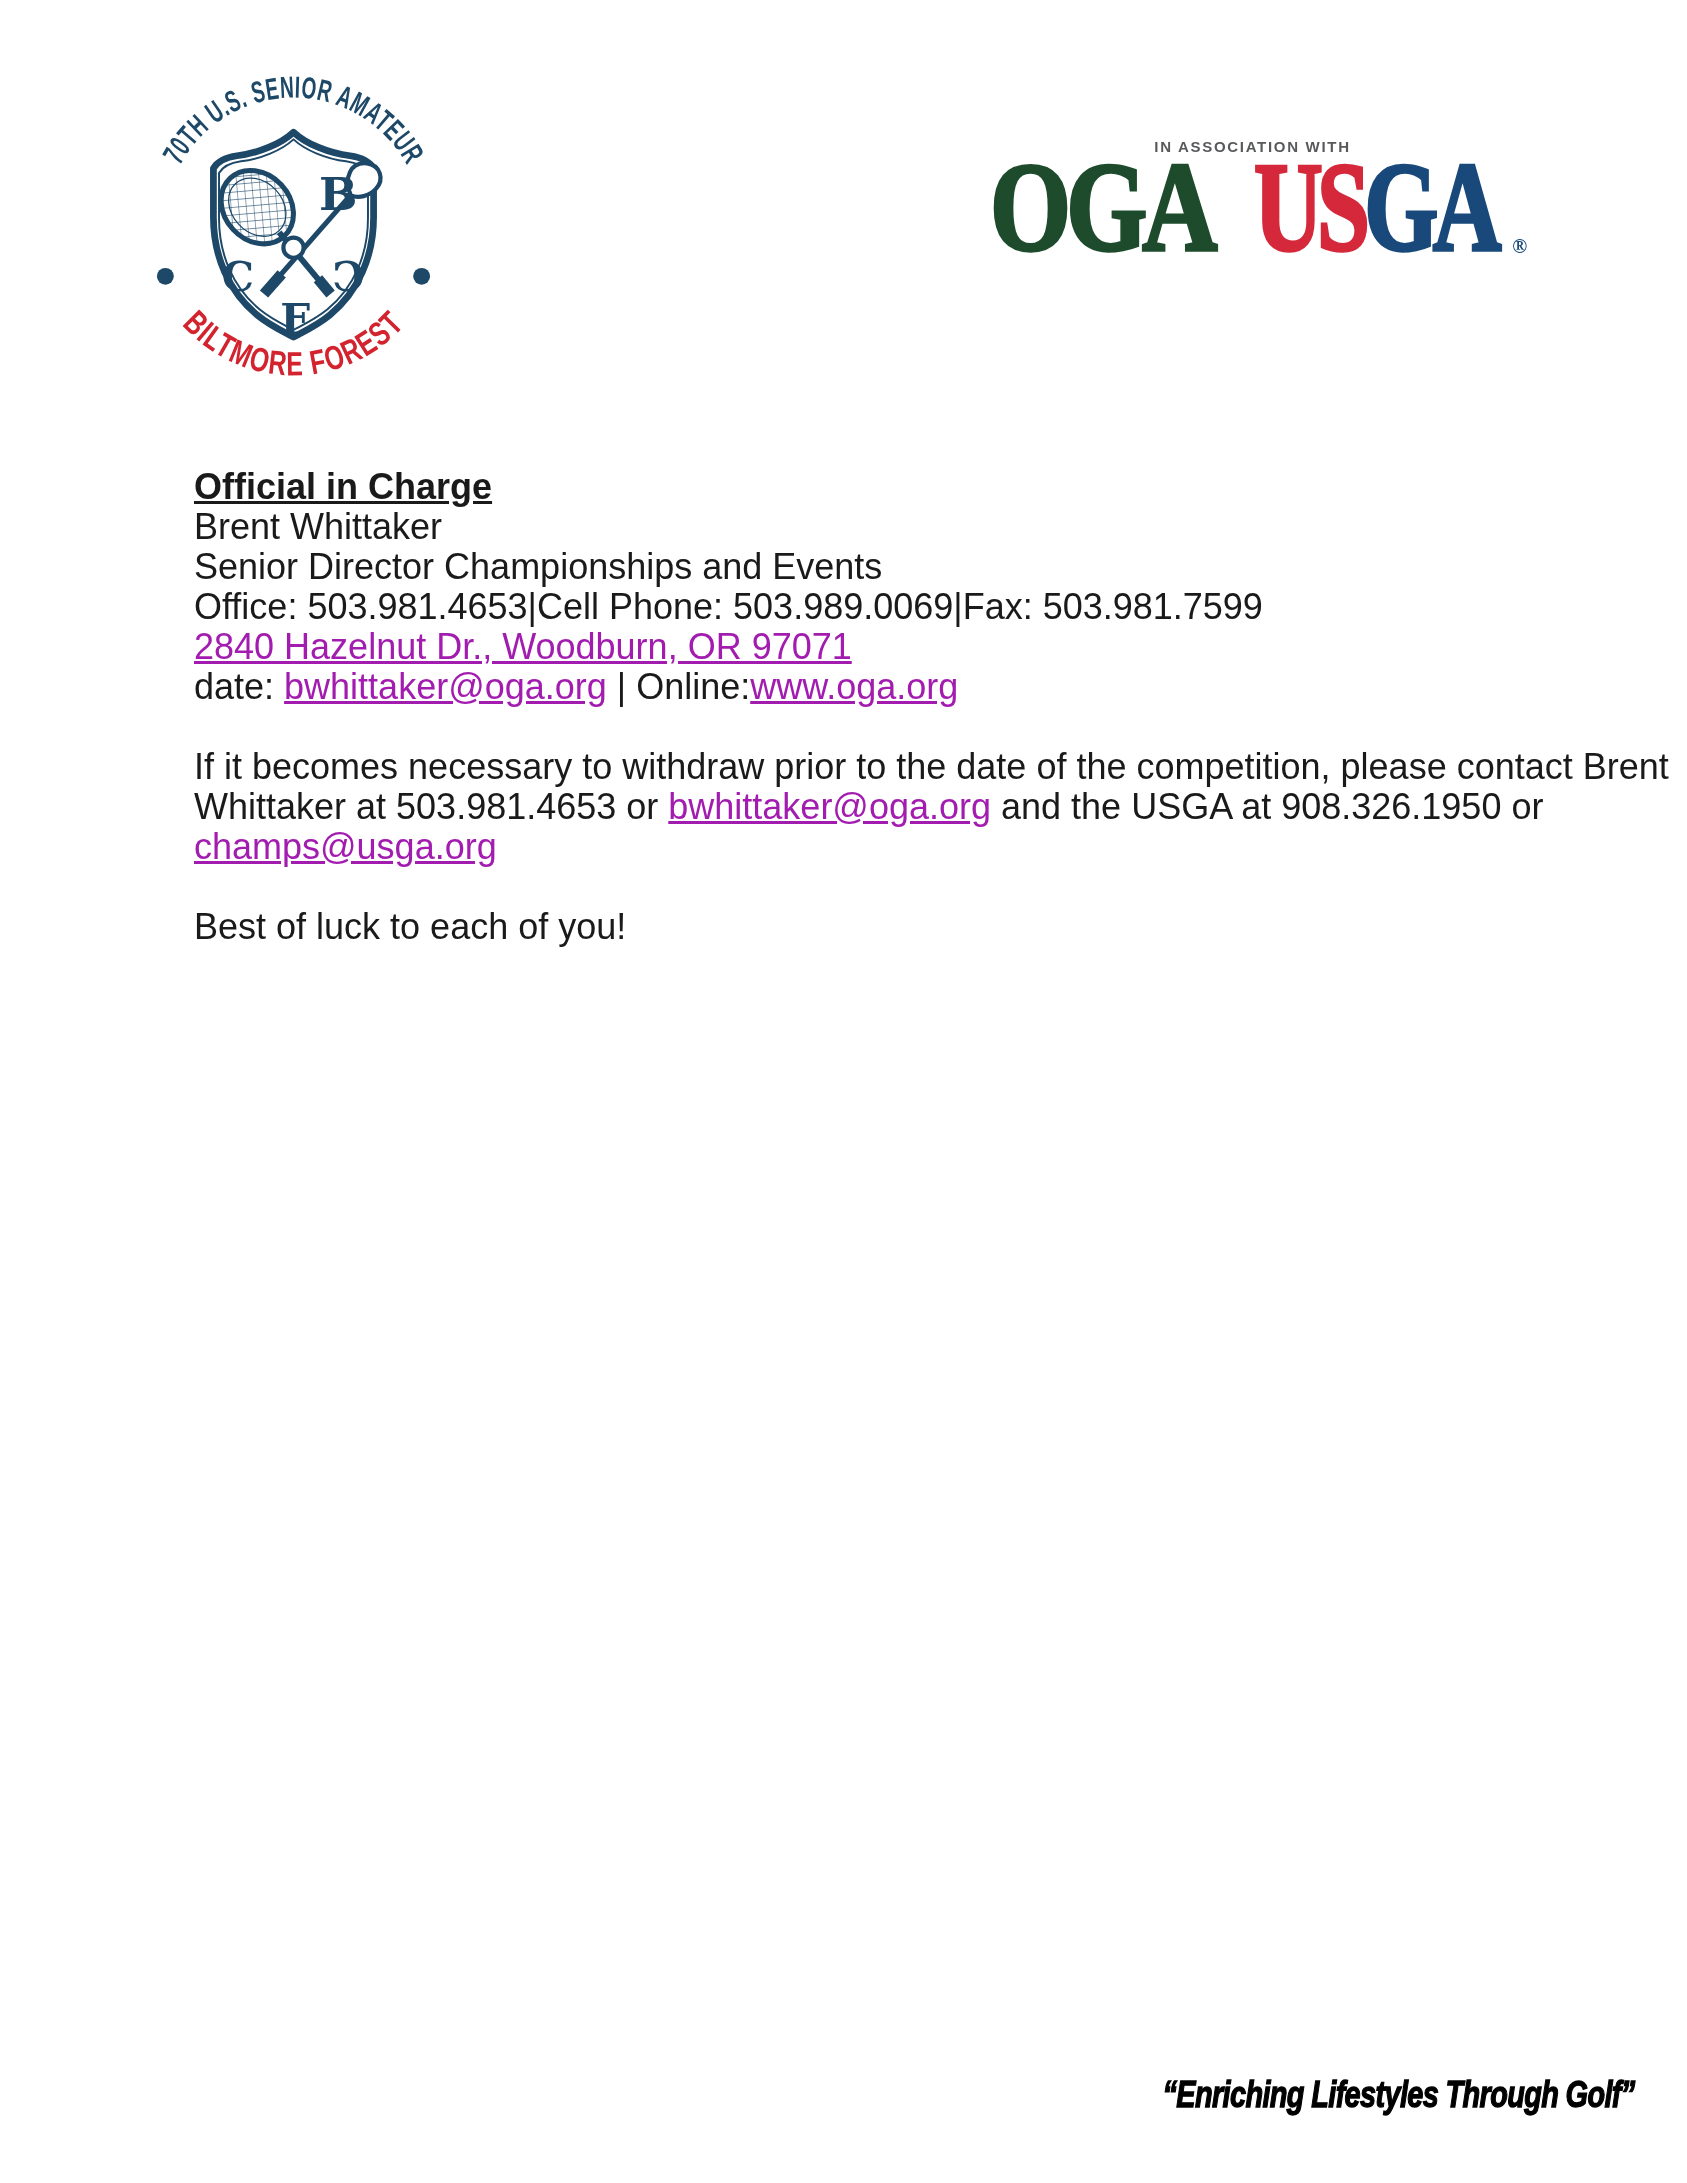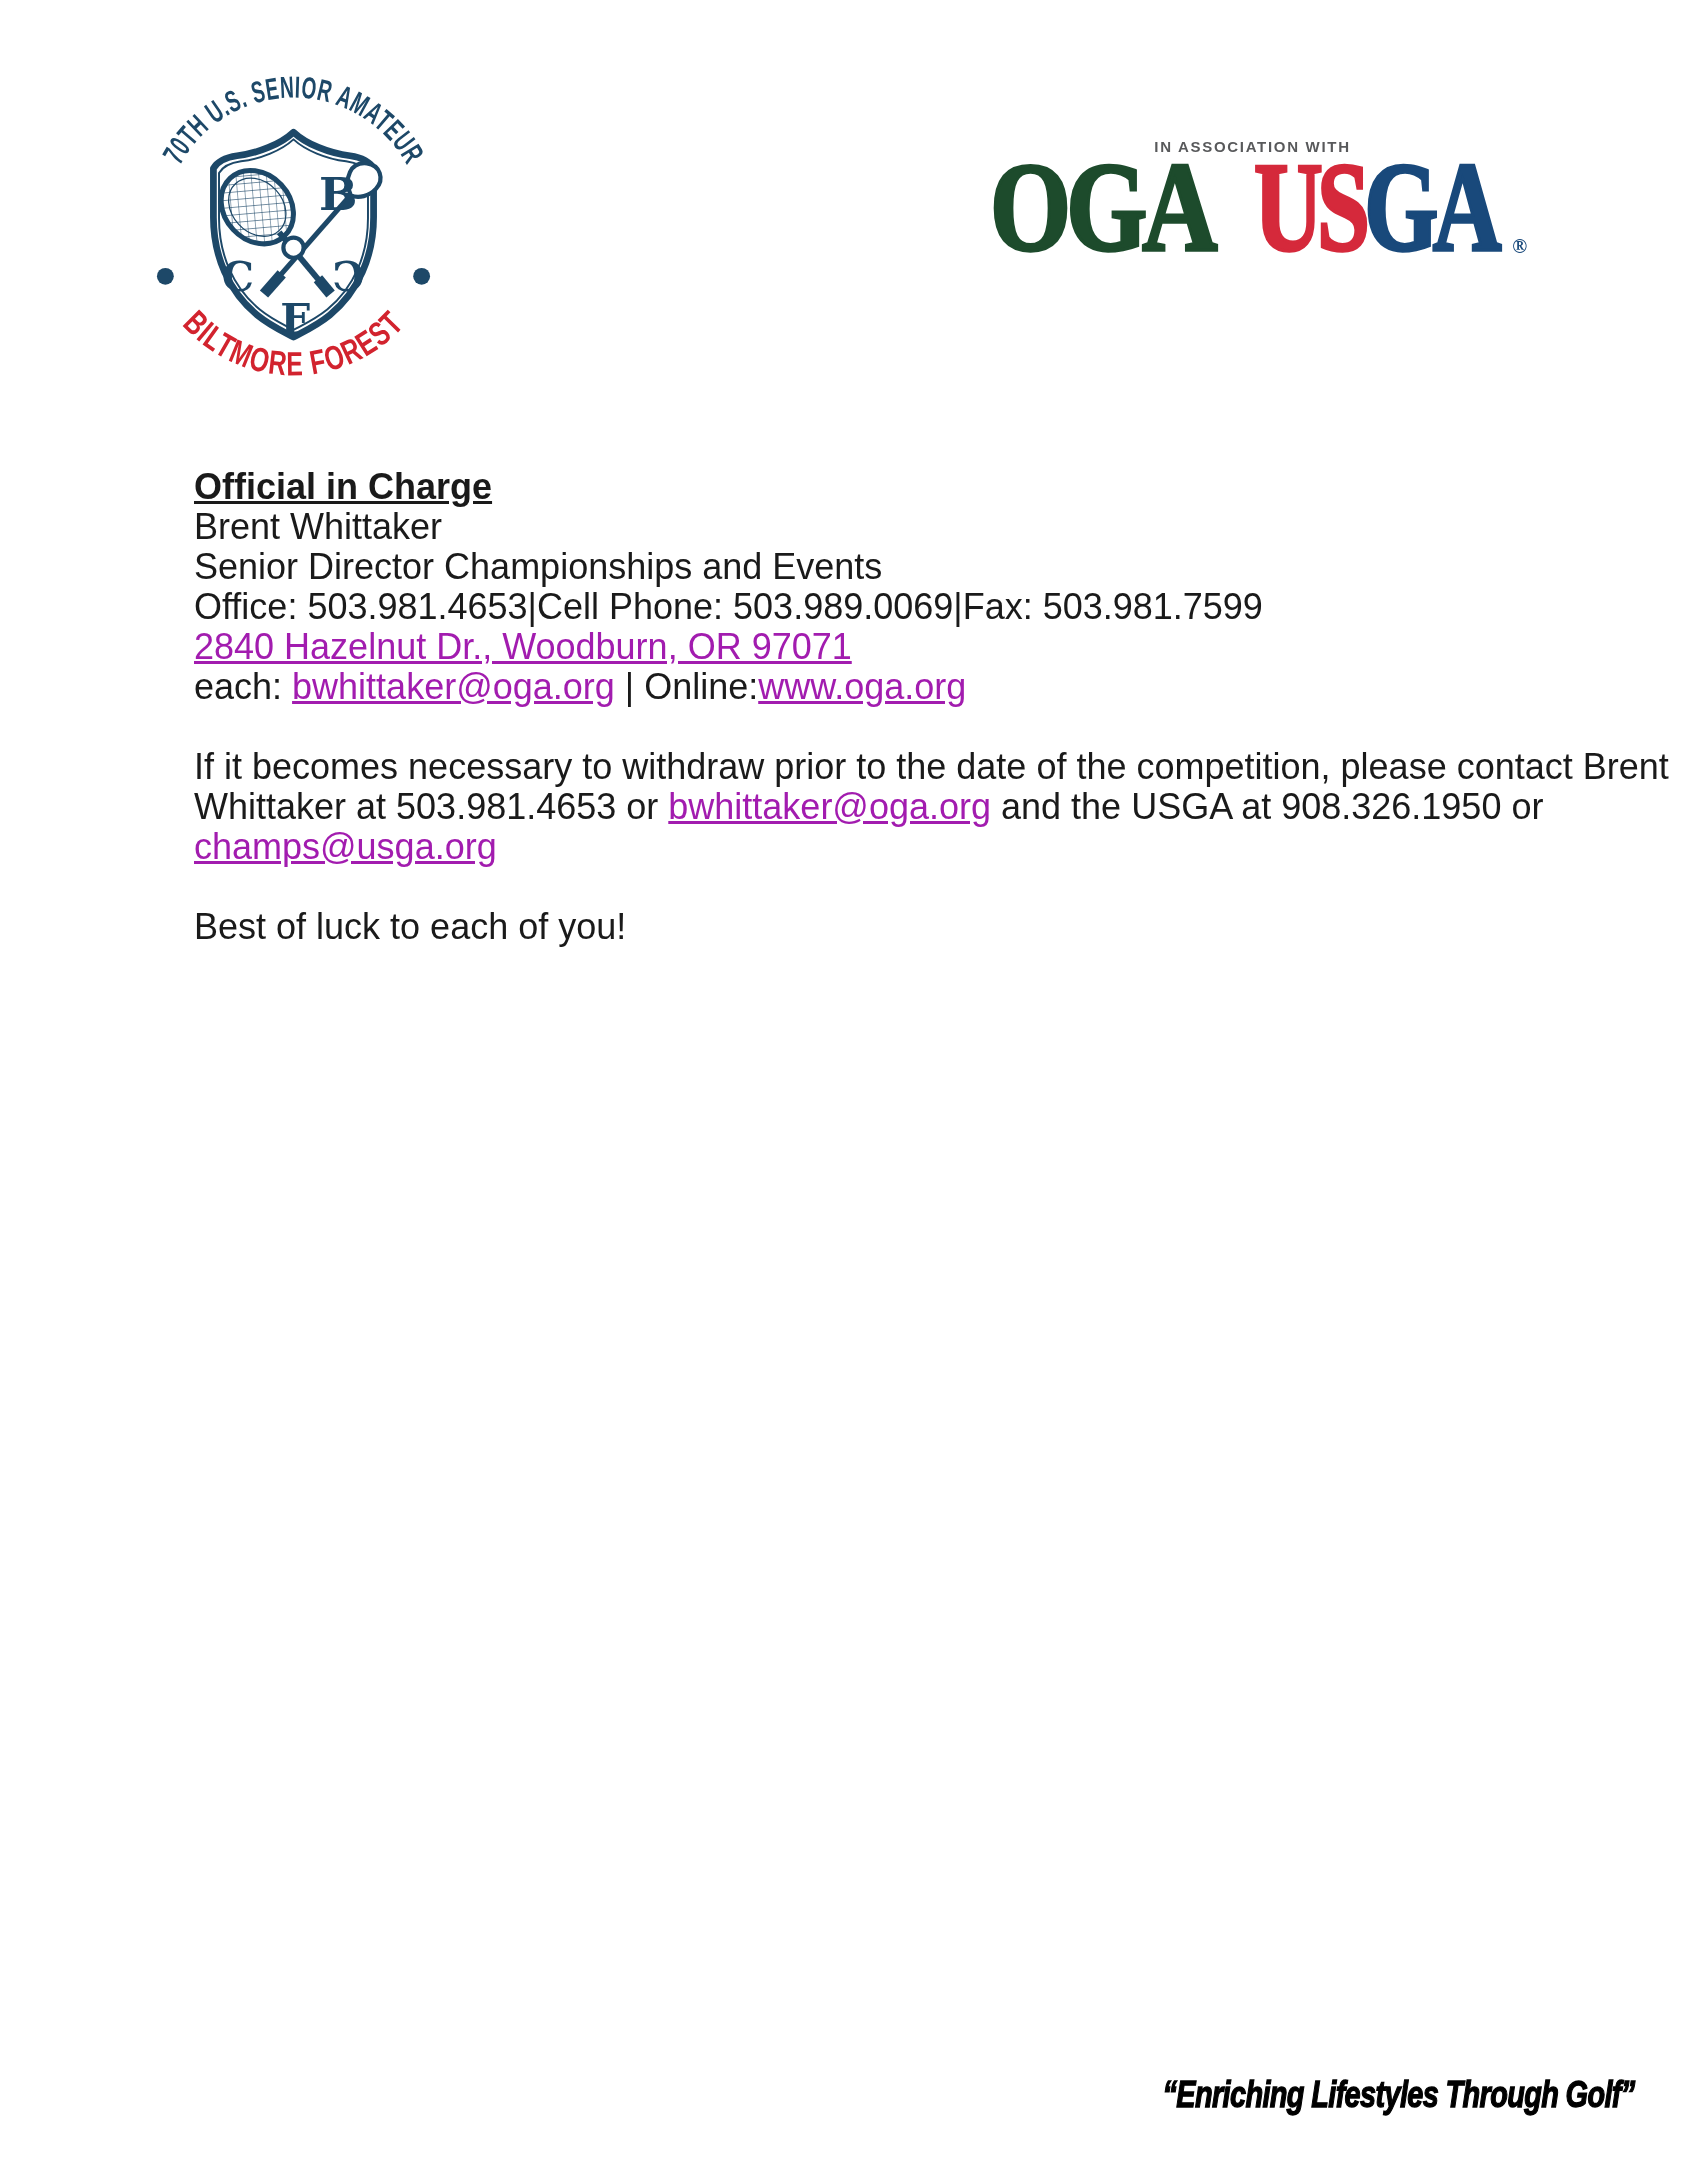--- a/index.html
+++ b/index.html
@@ -131,21 +131,21 @@
   </div>
 
   <div class="content">
 
     <div class="para">
       <div class="line heading">Official in Charge</div>
       <div class="line">Brent Whittaker</div>
       <div class="line">Senior Director Championships and Events</div>
       <div class="line">Office: 503.981.4653|Cell Phone: 503.989.0069|Fax: 503.981.7599</div>
       <div class="line"><a class="link">2840 Hazelnut Dr., Woodburn, OR 97071</a></div>
-      <div class="line"><span>each: </span><a class="link">bwhittaker@oga.org</a><span> | Online:</span><a class="link">www.oga.org</a></div>
+      <div class="line"><span>date: </span><a class="link">bwhittaker@oga.org</a><span> | Online:</span><a class="link">www.oga.org</a></div>
     </div>
 
     <div class="para">
       <div class="line">If it becomes necessary to withdraw prior to the date of the competition, please contact Brent</div>
       <div class="line"><span>Whittaker at 503.981.4653 or </span><a class="link">bwhittaker@oga.org</a><span> and the USGA at 908.326.1950 or</span></div>
       <div class="line"><a class="link">champs@usga.org</a></div>
     </div>
 
     <div class="para">
       <div class="line">Best of luck to each of you!</div>

